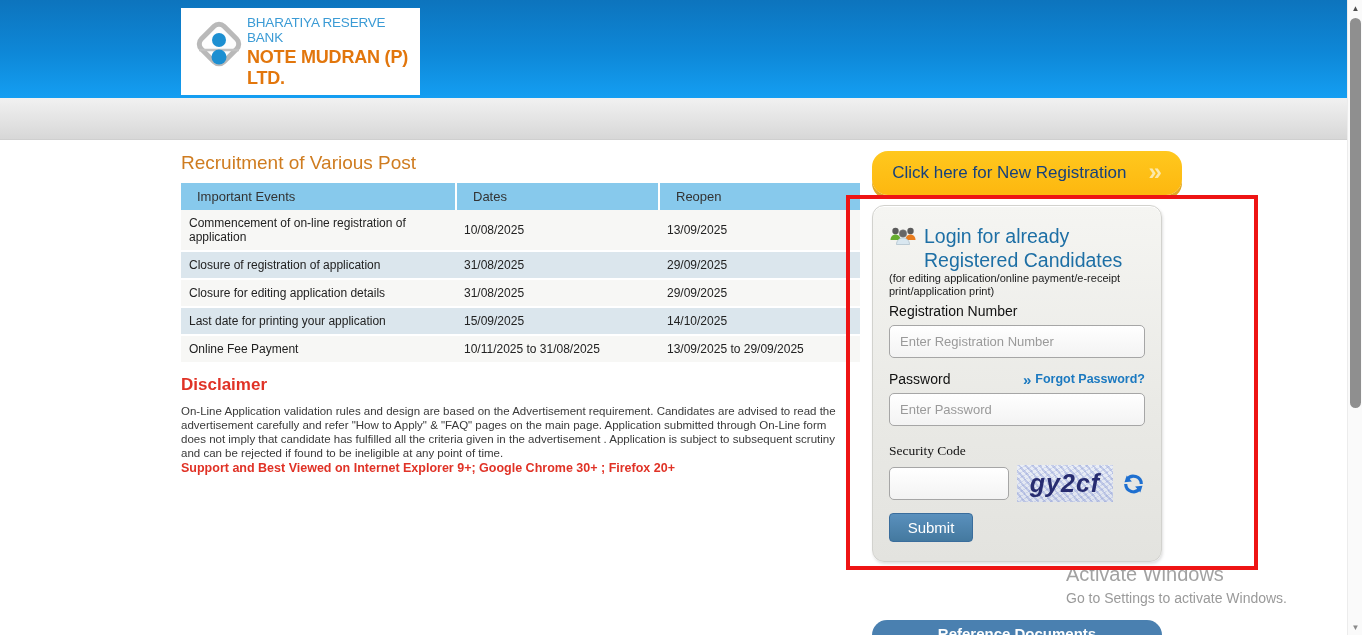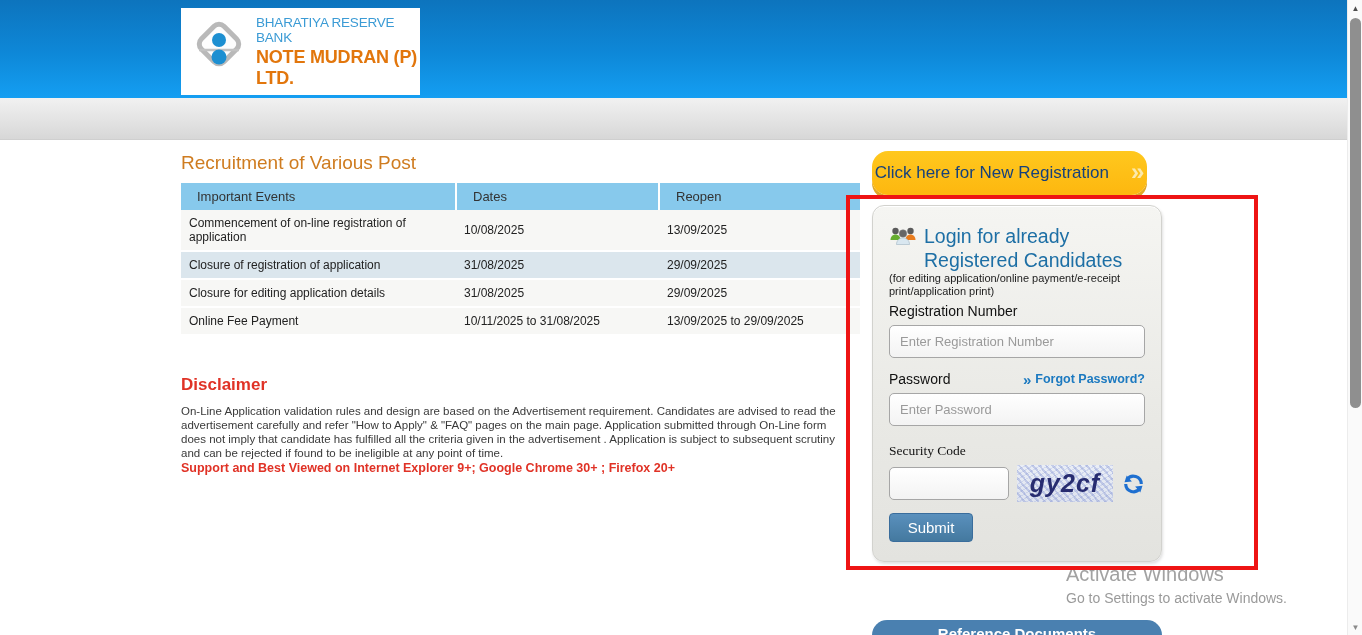--- a/index.html
+++ b/index.html
@@ -16,21 +16,21 @@
     background: linear-gradient(180deg,#0d74bd 0%, #0e88d8 55%, #149ef2 100%);
   }
   .navbar {
     position:absolute; left:0; top:98px; width:1362px; height:42px;
     background: linear-gradient(180deg,#f1f1f1 0%, #e3e3e3 55%, #d7d7d7 100%);
     border-bottom:1px solid #cfcfcf;
   }
   .logo-box {
     position:absolute; left:181px; top:8px; width:239px; height:87px;
     background:#ffffff;
-    display:flex; align-items:center; padding-left:10px; gap:9px;
+    display:flex; align-items:center; padding-left:10px; 
   }
   .logo-text-1 { font-size:13.5px; color:#3b9bd5; letter-spacing:-0.2px; }
   .logo-text-2 { font-size:18px; font-weight:bold; color:#e2760c; letter-spacing:-0.2px; margin-top:2px; }
 
   
   .main-title {
     position:absolute; left:181px; top:152px;
     font-size:19px; color:#cf7c20; font-weight:400;
   }
   .events-table {
@@ -56,21 +56,21 @@
   .disclaimer { position:absolute; left:181px; top:375px; width:672px; }
   .disclaimer-title { font-size:17px; font-weight:bold; color:#e03226; margin-bottom:9px; }
   .disclaimer-body  { font-size:11.5px; color:#3a3a3a; line-height:14px; }
   .support-line {
     position:absolute; left:181px; top:461px; width:680px;
     font-size:12.5px; font-weight:bold; color:#e03226;
   }
 
   
   .new-reg-btn {
-    position:absolute; left:872px; top:151px; width:275px; height:44px;
+    position:absolute; left:872px; top:151px; width:310px; height:44px;
     background: linear-gradient(180deg,#ffc81e 0%, #fdb70f 100%);
     border-radius:16px;
     box-shadow: 0 4px 0 rgba(219,153,0,0.85);
     display:flex; align-items:center; justify-content:center; gap:22px;
     color:#16417c; font-size:17px; cursor:pointer; z-index:10;
   }
   .new-reg-chevron { color:#fbe9ac; font-size:24px; font-weight:bold; line-height:1; margin-top:-2px; }
 
   .login-panel {
     position:absolute; left:872px; top:205px; width:290px; height:357px;
@@ -190,20 +190,25 @@
     </tr>
     <tr class="row-even">
       <td>Closure of registration of application</td>
       <td>31/08/2025</td>
       <td>29/09/2025</td>
     </tr>
     <tr class="row-odd">
       <td>Closure for editing application details</td>
       <td>31/08/2025</td>
       <td>29/09/2025</td>
+    </tr>
+    <tr class="row-even">
+      <td>Last date for printing your application</td>
+      <td>15/09/2025</td>
+      <td>14/10/2025</td>
     </tr>
     <tr class="row-odd">
       <td>Online Fee Payment</td>
       <td>10/11/2025 to 31/08/2025</td>
       <td>13/09/2025 to 29/09/2025</td>
     </tr>
   </tbody>
 </table>
 
 <div class="disclaimer">

